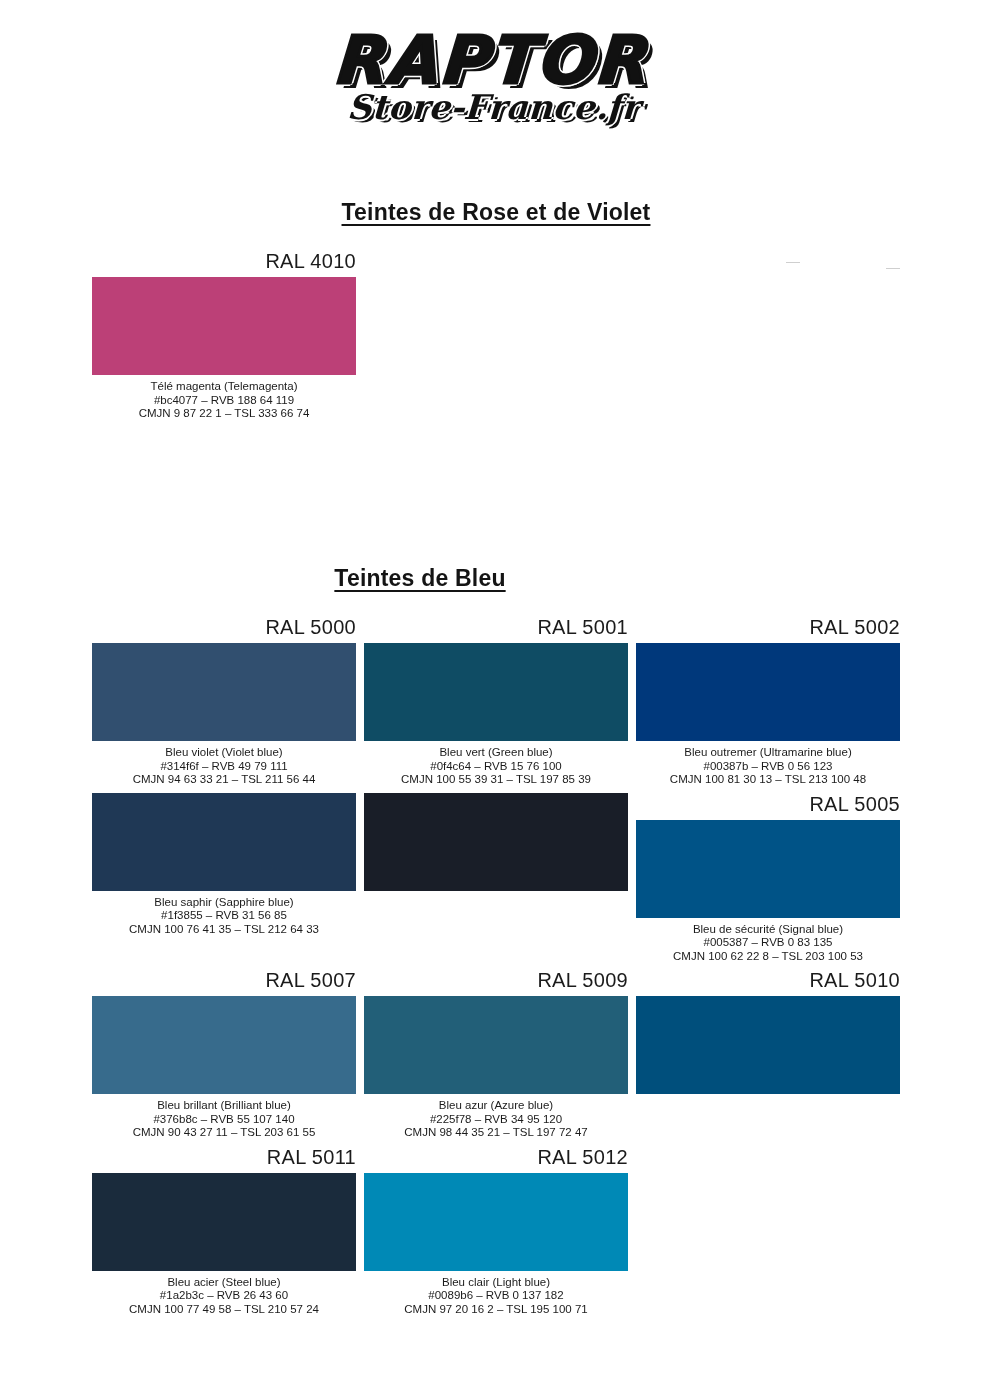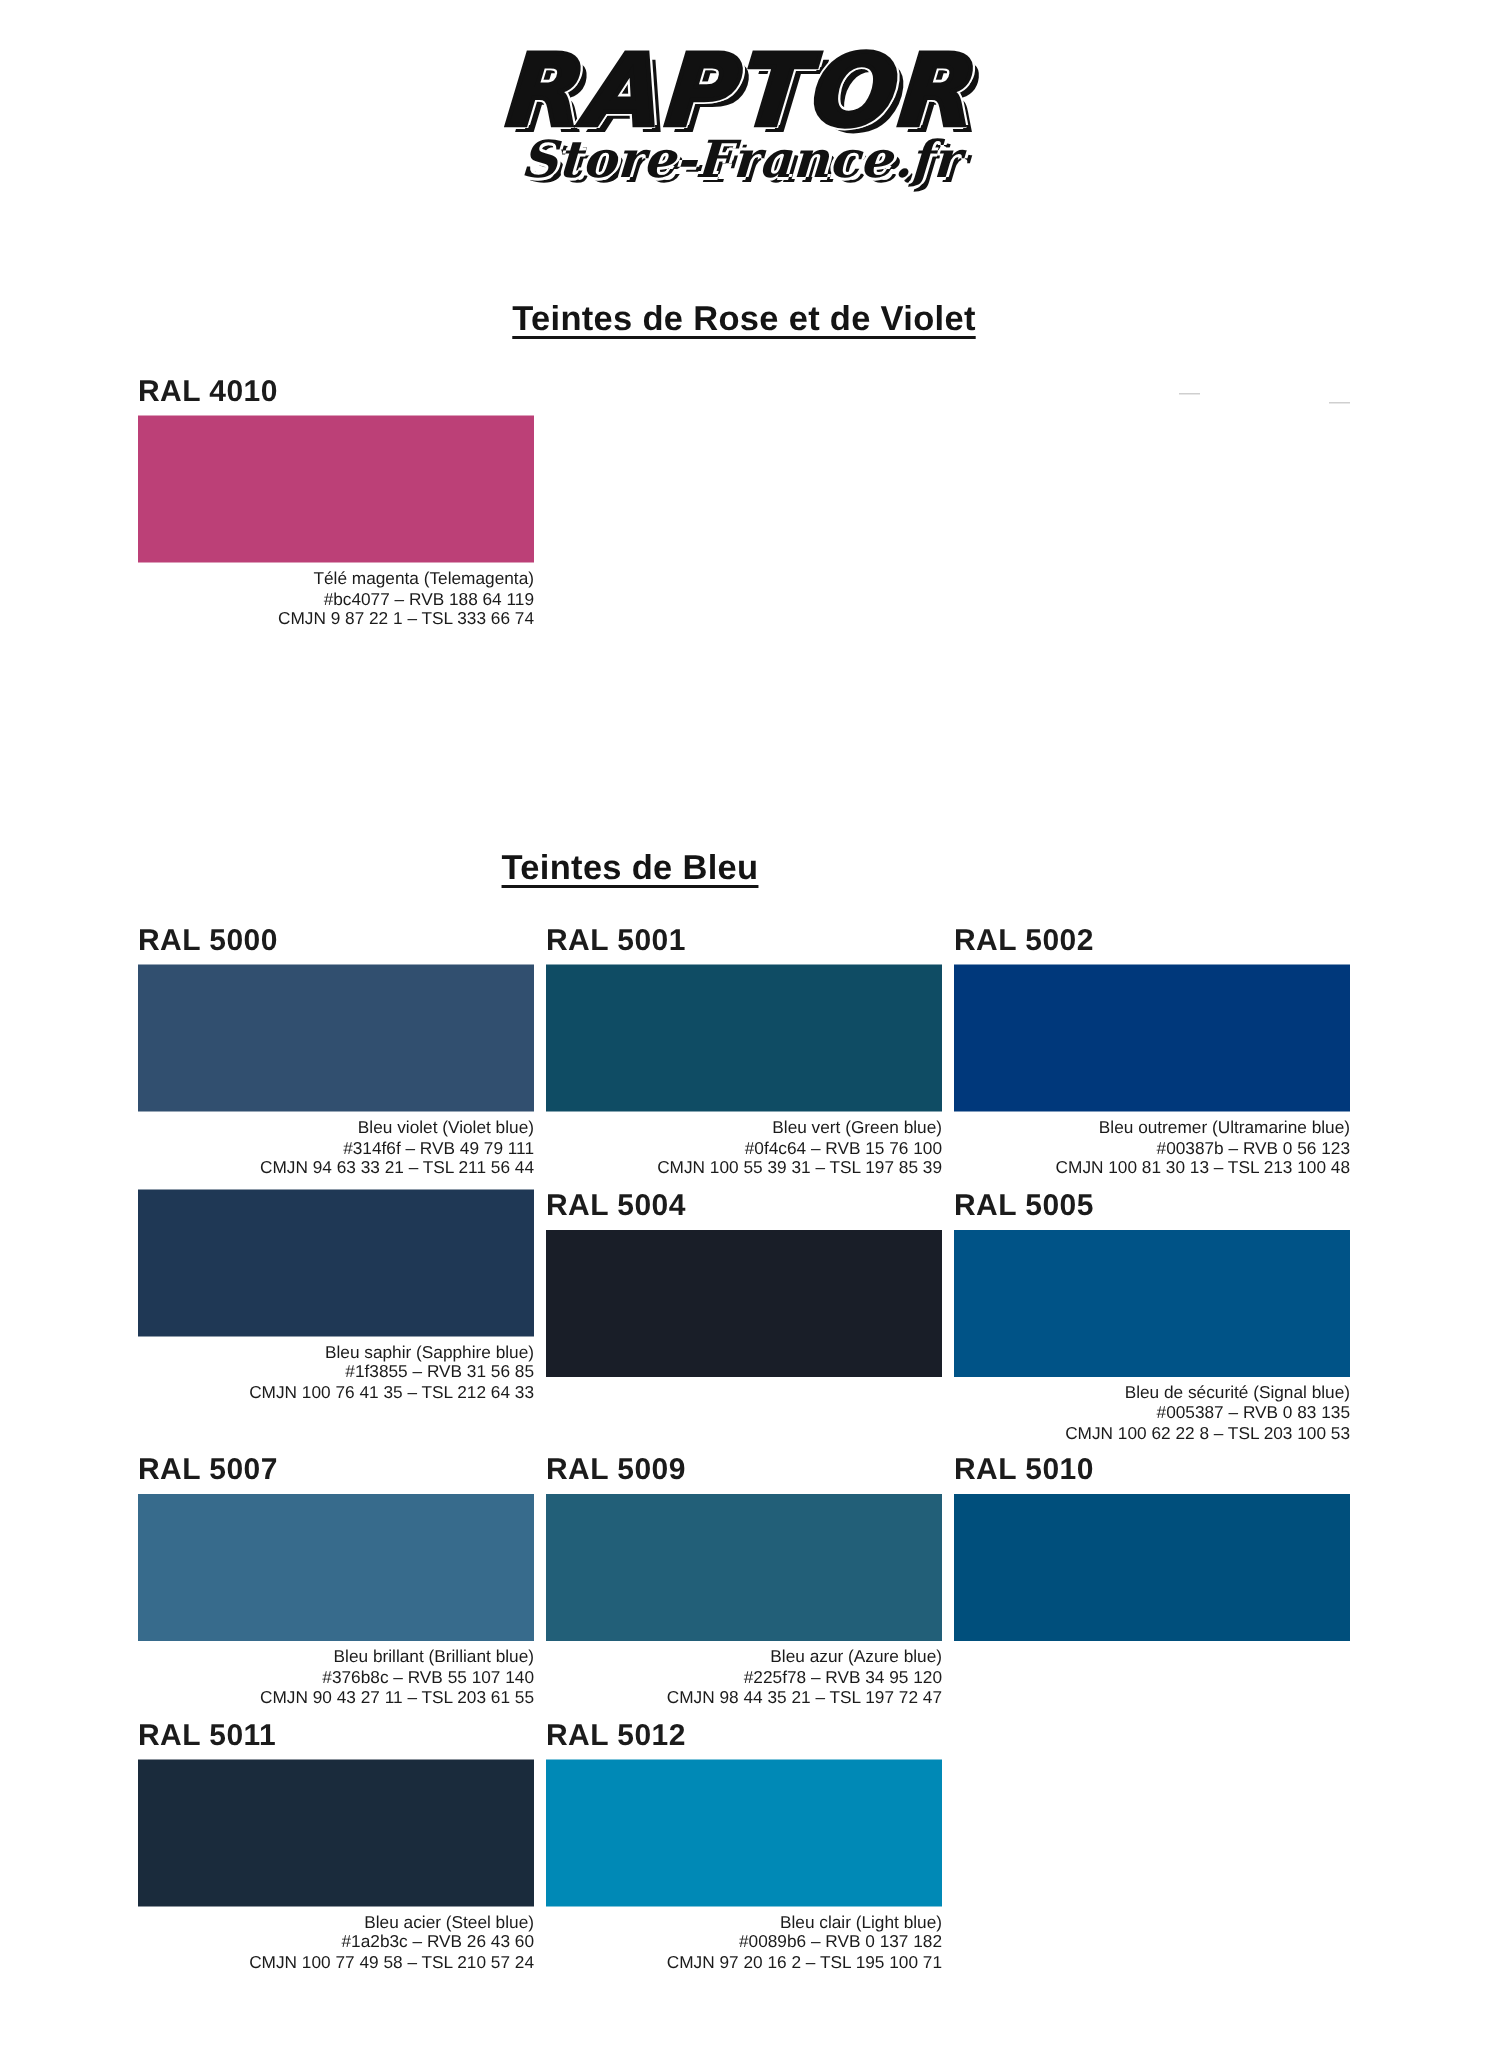--- a/index.html
+++ b/index.html
@@ -86,35 +86,35 @@
   }
   #grid-rose { top: 250px; }
   #grid-bleu { top: 616px; }
 
   .swatch-cell {
     width: 272px;
     padding: 0 4px;
     margin-bottom: 6px;
   }
   .swatch-code {
-    text-align: left;
+    text-align: right;
     font-size: 20px;
-    font-weight: bold;
+    font-weight: normal;
     color: #1b1b1b;
     padding-bottom: 4px;
     letter-spacing: 0.3px;
   }
   .swatch-color {
     width: 264px;
     height: 98px;
     margin: 0 auto;
     display: block;
   }
   .swatch-info {
-    text-align: right;
+    text-align: center;
     font-size: 11.5px;
     line-height: 13.5px;
     color: #1b1b1b;
     padding-top: 5px;
     white-space: nowrap;
   }
   .swatch-info div { white-space: nowrap; }
 
   
   .scan-mark {
@@ -183,21 +183,20 @@
       </div>
       <div class="swatch-cell">
         <div class="swatch-color" style="background: rgb(31, 56, 85);"></div>
         <div class="swatch-info">
           <div>Bleu saphir (Sapphire blue)</div>
           <div>#1f3855 – RVB 31 56 85</div>
           <div>CMJN 100 76 41 35 – TSL 212 64 33</div>
         </div>
       </div>
       <div class="swatch-cell">
-        <div class="swatch-code">RAL 5004</div>
         <div class="swatch-color" style="background: rgb(25, 30, 40);"></div>
       </div>
       <div class="swatch-cell">
         <div class="swatch-code">RAL 5005</div>
         <div class="swatch-color" style="background: rgb(0, 83, 135);"></div>
         <div class="swatch-info">
           <div>Bleu de sécurité (Signal blue)</div>
           <div>#005387 – RVB 0 83 135</div>
           <div>CMJN 100 62 22 8 – TSL 203 100 53</div>
         </div>

